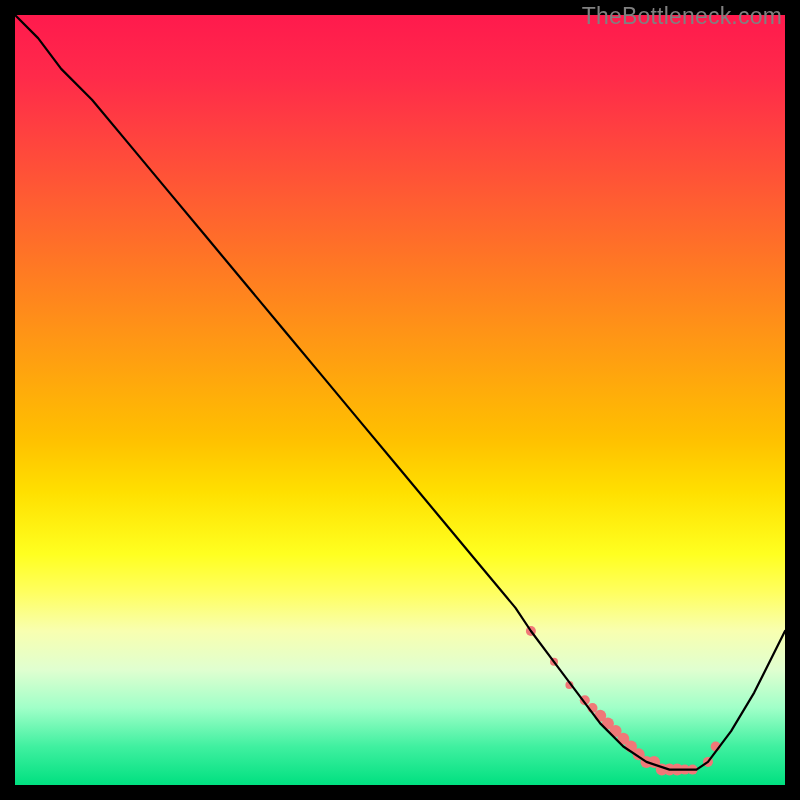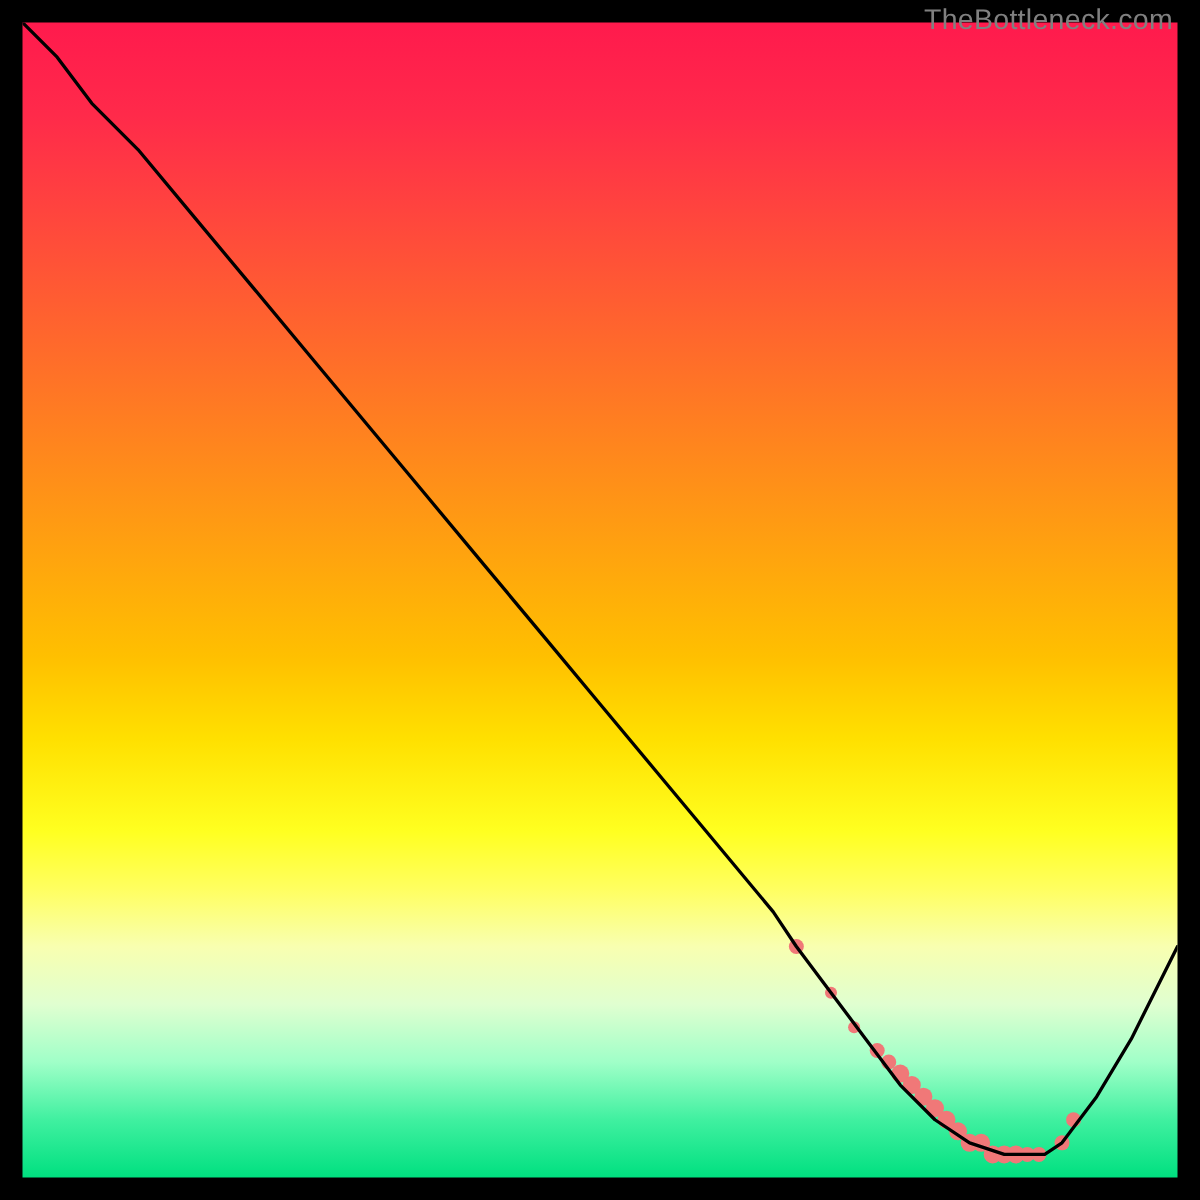--- a/index.html
+++ b/index.html
@@ -38,21 +38,21 @@
       #a0ffc8 90%,
       #40f0a0 95%,
       #00e080 100%
     );
   }
   .watermark {
     position: absolute;
     top: 3px;
     right: 18px;
     color: #808080;
-    font-size: 19px;
+    font-size: 23px;
     font-weight: normal;
     z-index: 5;
     letter-spacing: 0.2px;
   }
   svg.overlay {
     position: absolute;
     left: 15px;
     top: 15px;
     width: 770px;
     height: 770px;

